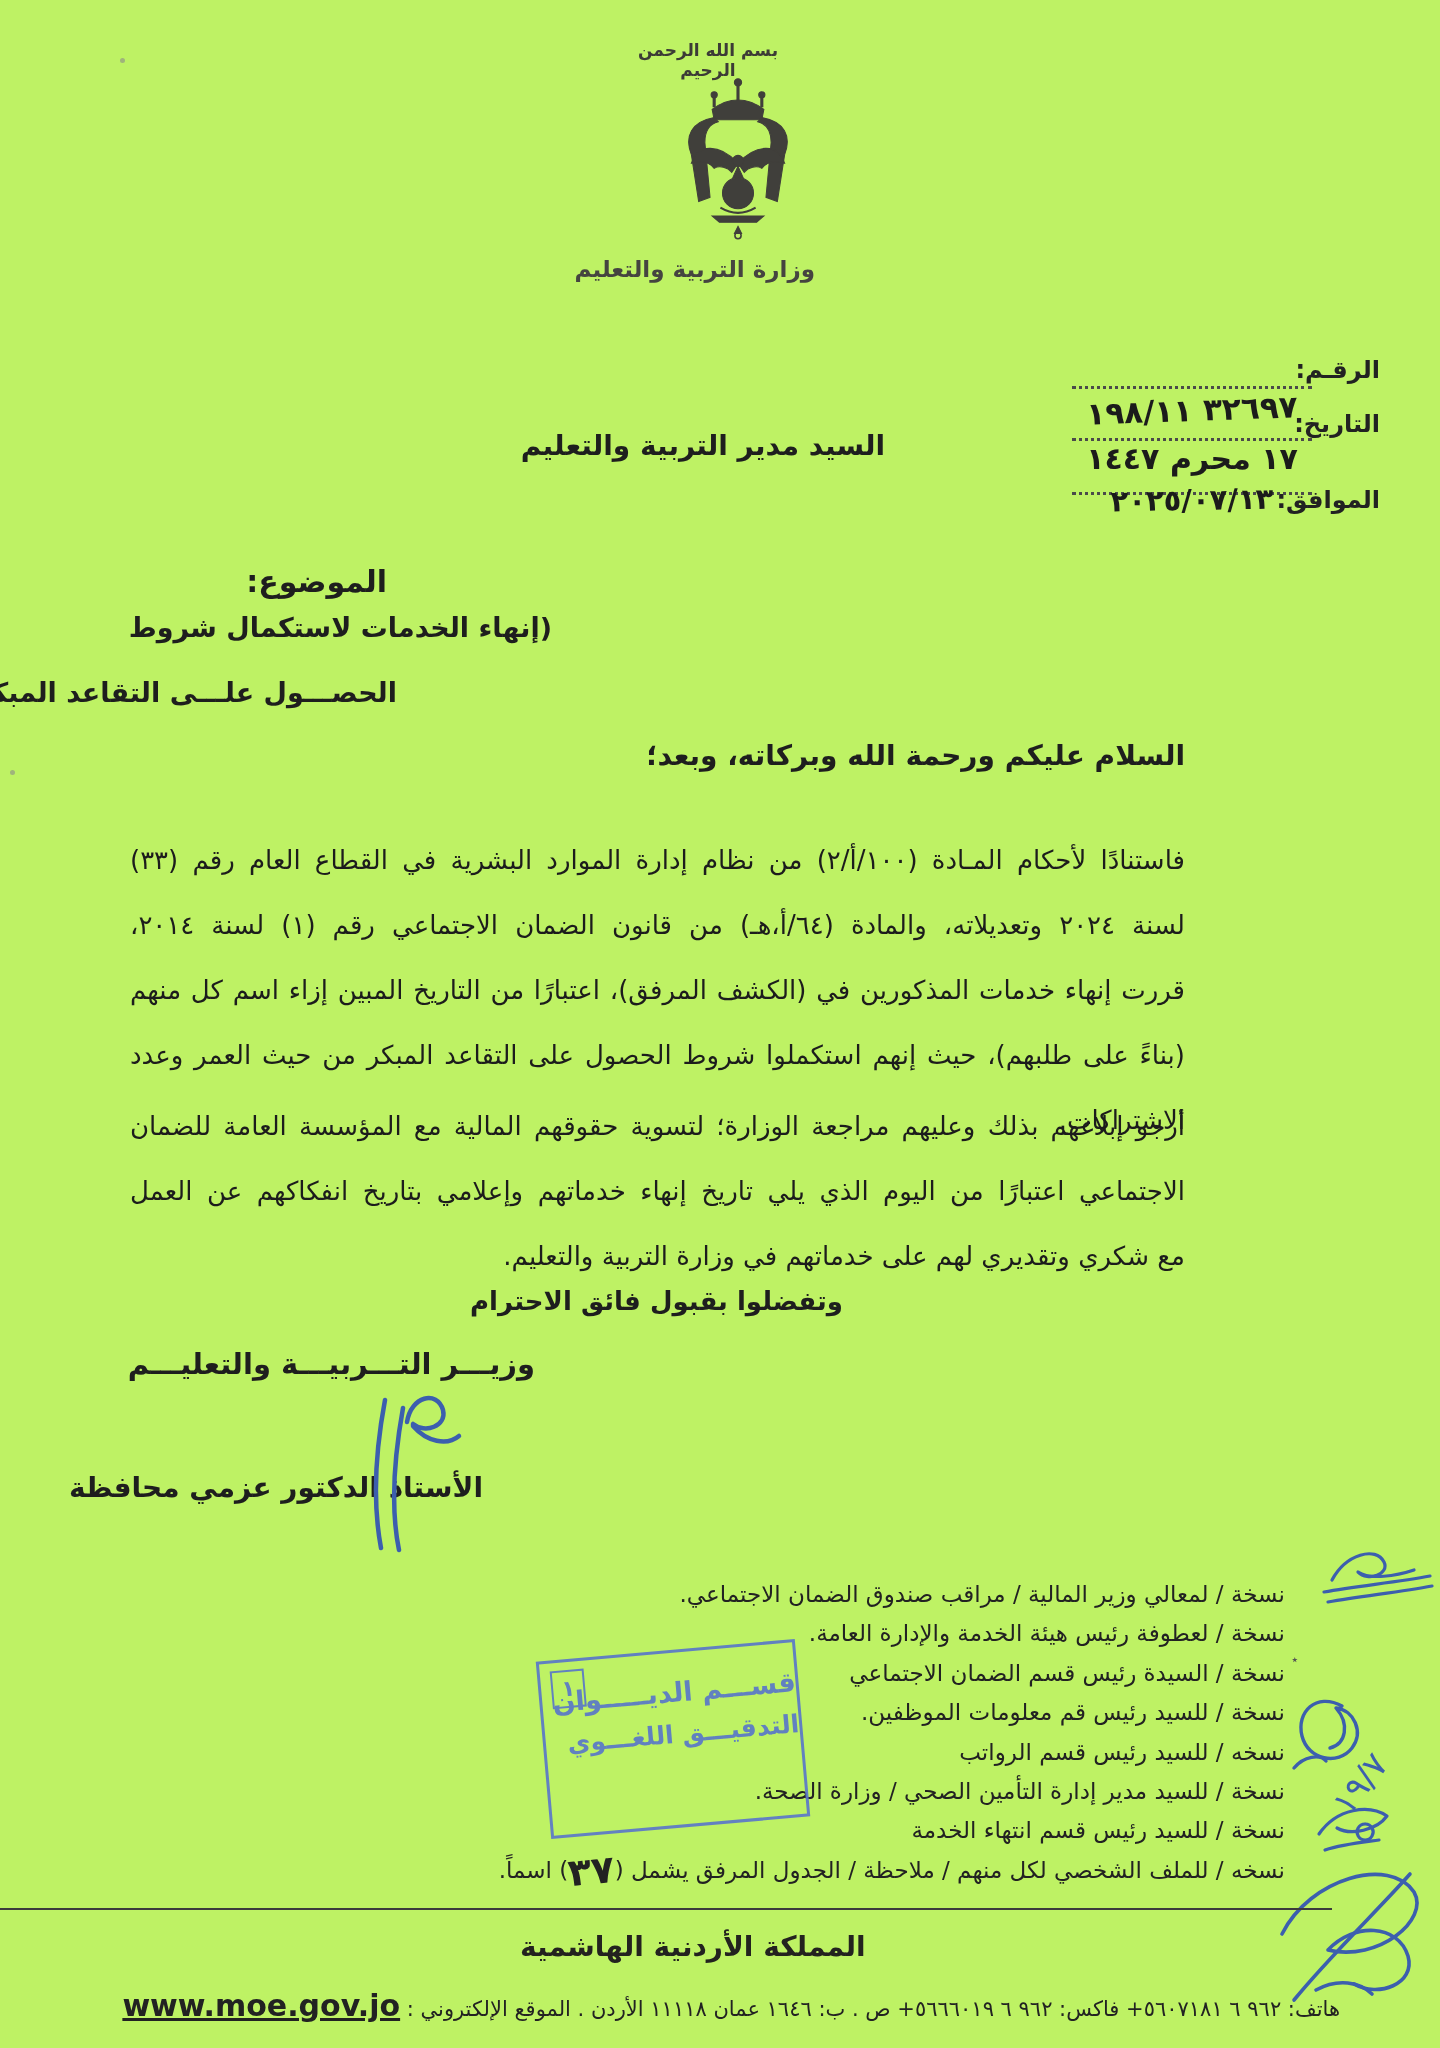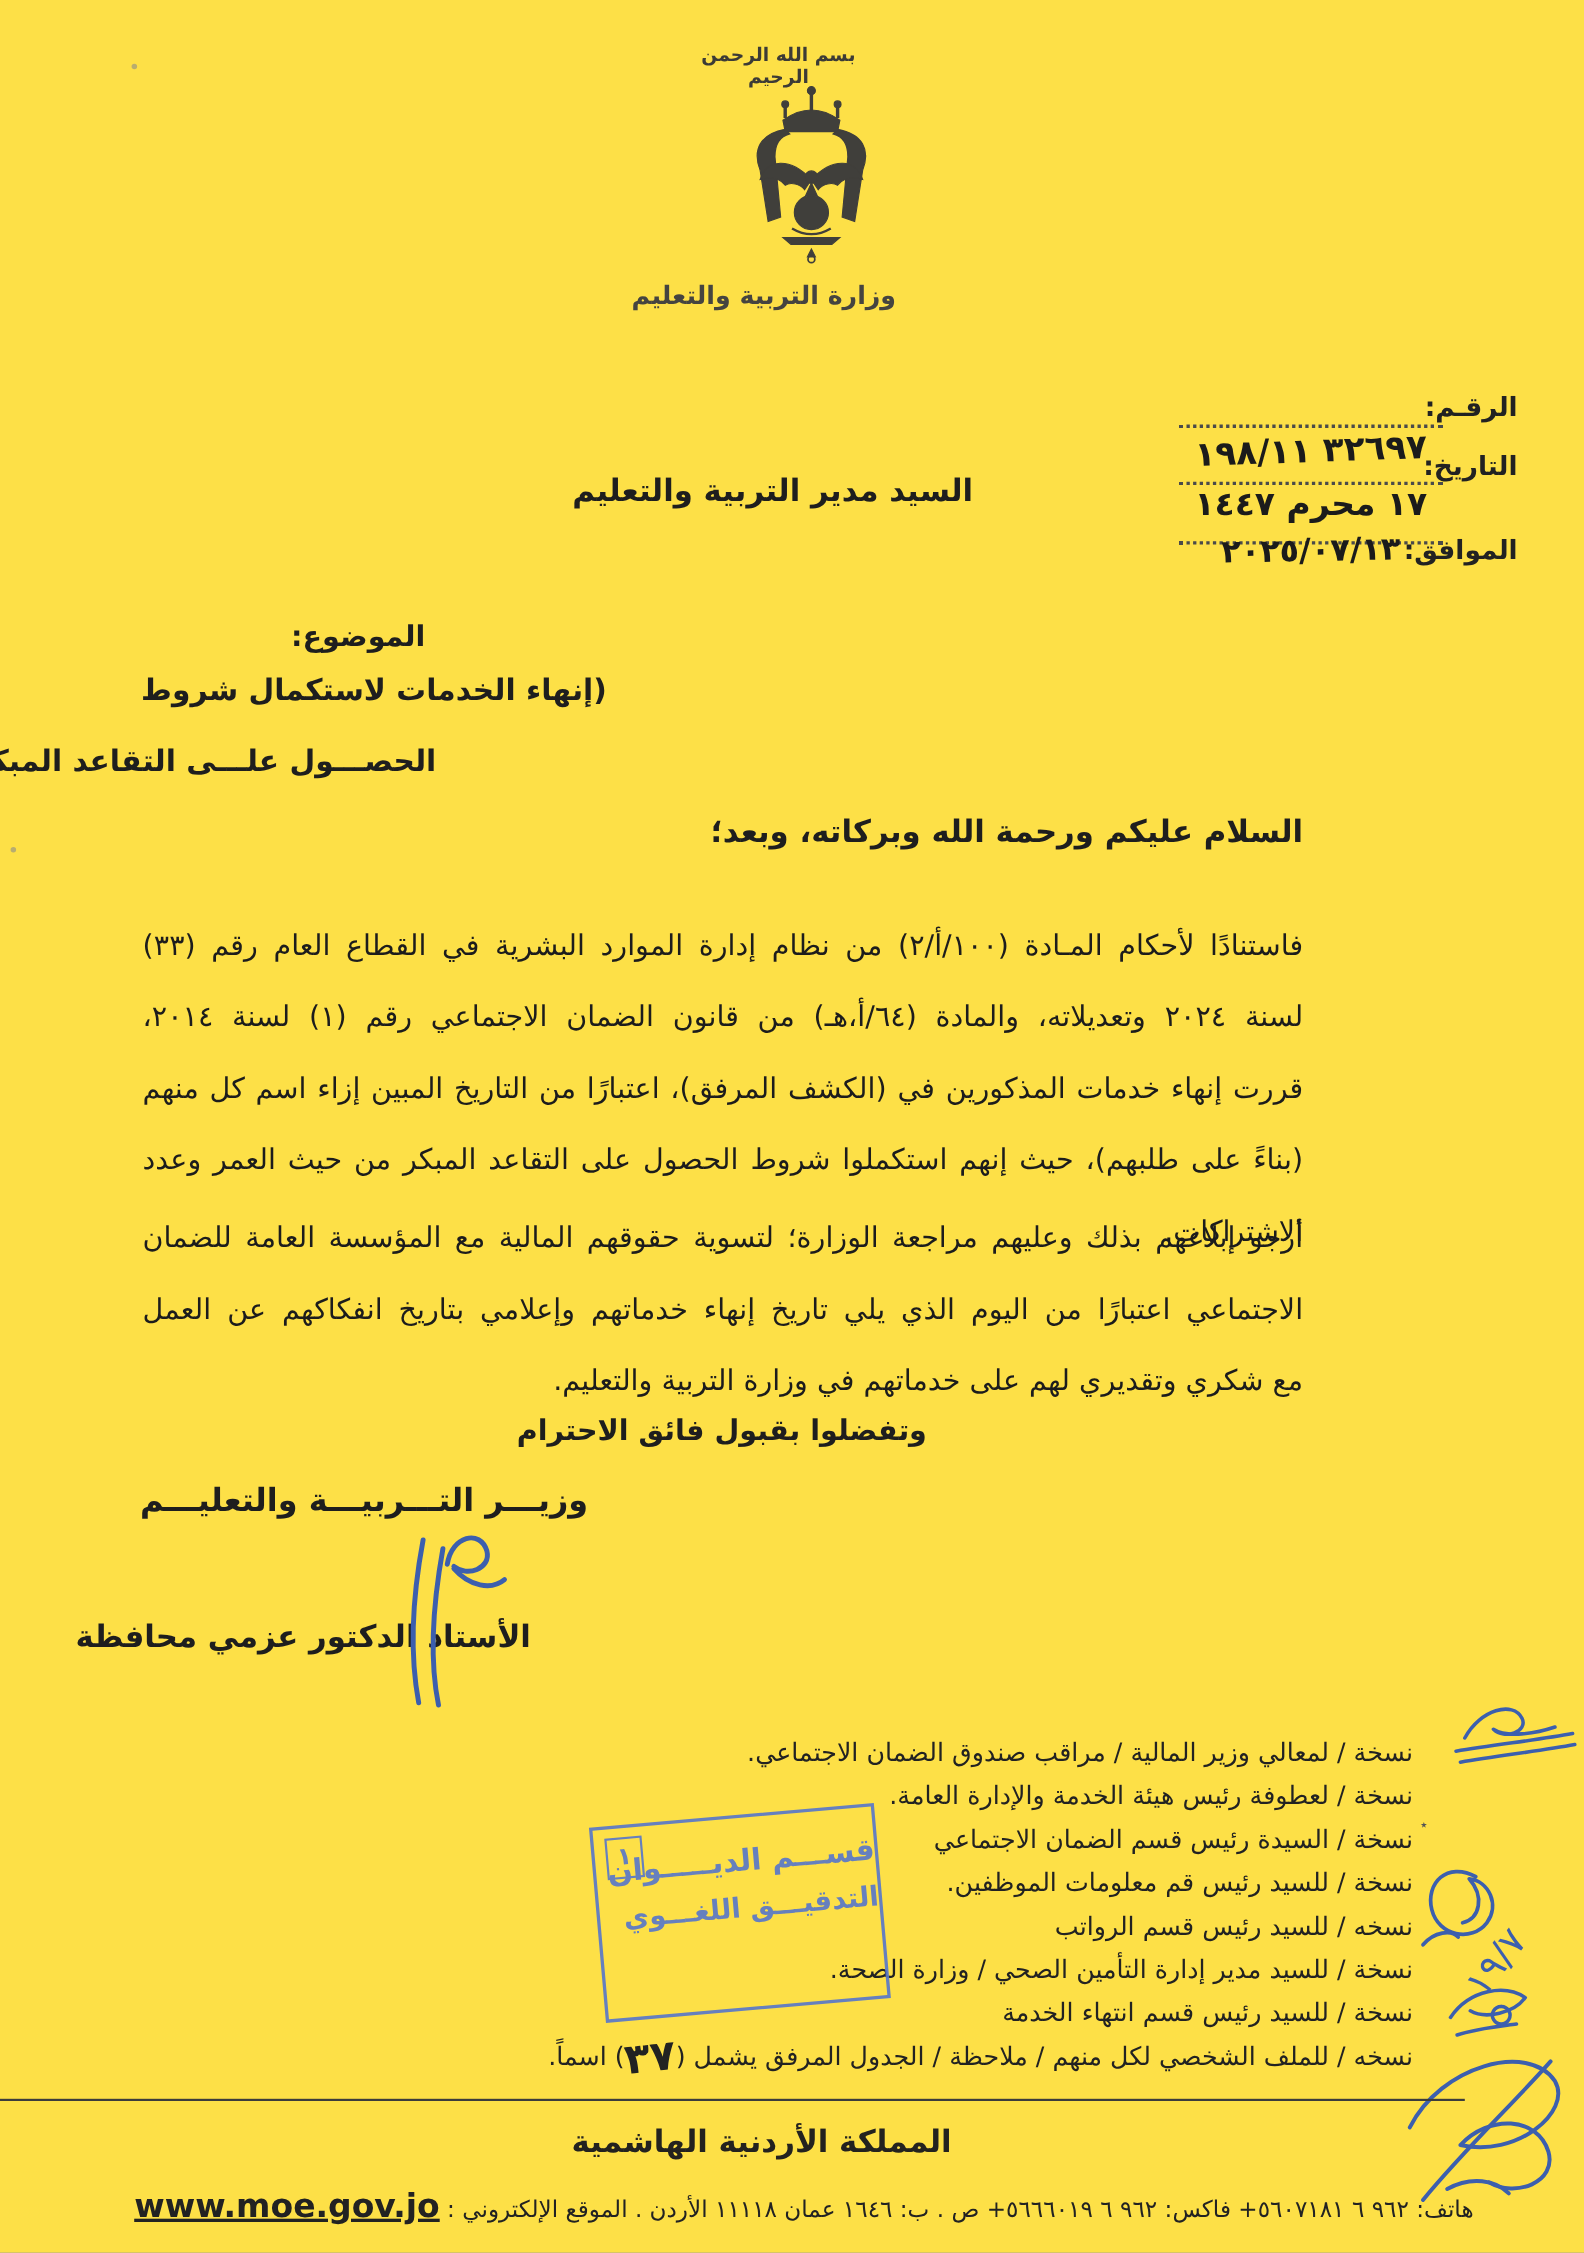--- a/index.html
+++ b/index.html
@@ -1,34 +1,34 @@
 <!DOCTYPE html>
 <html lang="ar" dir="rtl"><head>
 <meta charset="utf-8">
 <style>
   html,body{margin:0;padding:0;background:#9a9a9a;}
-  .page{position:relative;width:1440px;height:2048px;background:#fde047;overflow:hidden;
+  .page{position:relative;width:1440px;height:2048px;background:#bef264;overflow:hidden;
         font-family:"DejaVu Sans",sans-serif;color:#1e1e1e;direction:rtl;}
   .abs{position:absolute;}
   
   .bismillah{left:618px;top:40px;width:180px;text-align:center;font-size:17px;font-weight:bold;color:#3c3b36;}
   .emblem{left:650px;top:76px;width:176px;height:166px;}
   .ministry{left:575px;top:256px;width:240px;text-align:center;font-size:23px;font-weight:bold;color:#454440;white-space:nowrap;}
   
   .ref-label{right:60px;font-size:24px;font-weight:bold;color:#222;}
   .rl1{top:356px;} .rl2{top:410px;} .rl3{top:486px;text-align:center;}
   .dots{height:0;border-bottom:3px dotted #4a4a4a;left:1072px;width:240px;z-index:1;}
   .d1{top:386px;} .d2{top:438px;} .d3{top:492px;}
   .refval{z-index:2;font-weight:bold;color:#1b1b1b;text-align:center;white-space:nowrap;}
   .val-number{left:1072px;top:392px;width:240px;font-size:31px;letter-spacing:1px;transform:rotate(-2deg);}
   .val-hijri{left:1072px;top:441px;width:240px;font-size:30px;}
   .val-greg{left:1070px;top:483px;width:244px;font-size:29px;transform:rotate(-1deg);}
   
   .addressee{right:555px;top:429px;font-size:28px;font-weight:bold;white-space:nowrap;}
-  .subj-label{right:1053px;top:564px;font-size:26px;font-weight:bold;margin-left:44px;}
+  .subj-label{right:1053px;top:564px;font-size:30px;font-weight:bold;margin-left:44px;}
   .subj-1{right:888px;top:612px;font-size:27px;font-weight:bold;white-space:nowrap;}
   .subj-2{right:1043px;top:677px;font-size:27px;font-weight:bold;white-space:nowrap;}
   .greeting{right:255px;top:739px;font-size:28px;font-weight:bold;white-space:nowrap;}
   
   .para{left:130px;width:1055px;font-size:26px;line-height:65px;direction:rtl;color:#1c1c1c;}
   .p1{top:828px;} .p2{top:1094px;}
   .jline{text-align:justify;text-align-last:justify;}
   .rline{text-align:right;text-align-last:right;}
   .closing{left:528px;width:315px;top:1286px;text-align:center;font-size:26px;font-weight:bold;white-space:nowrap;}
   .minister-title{right:905px;top:1347px;font-size:29px;font-weight:bold;white-space:nowrap;}

